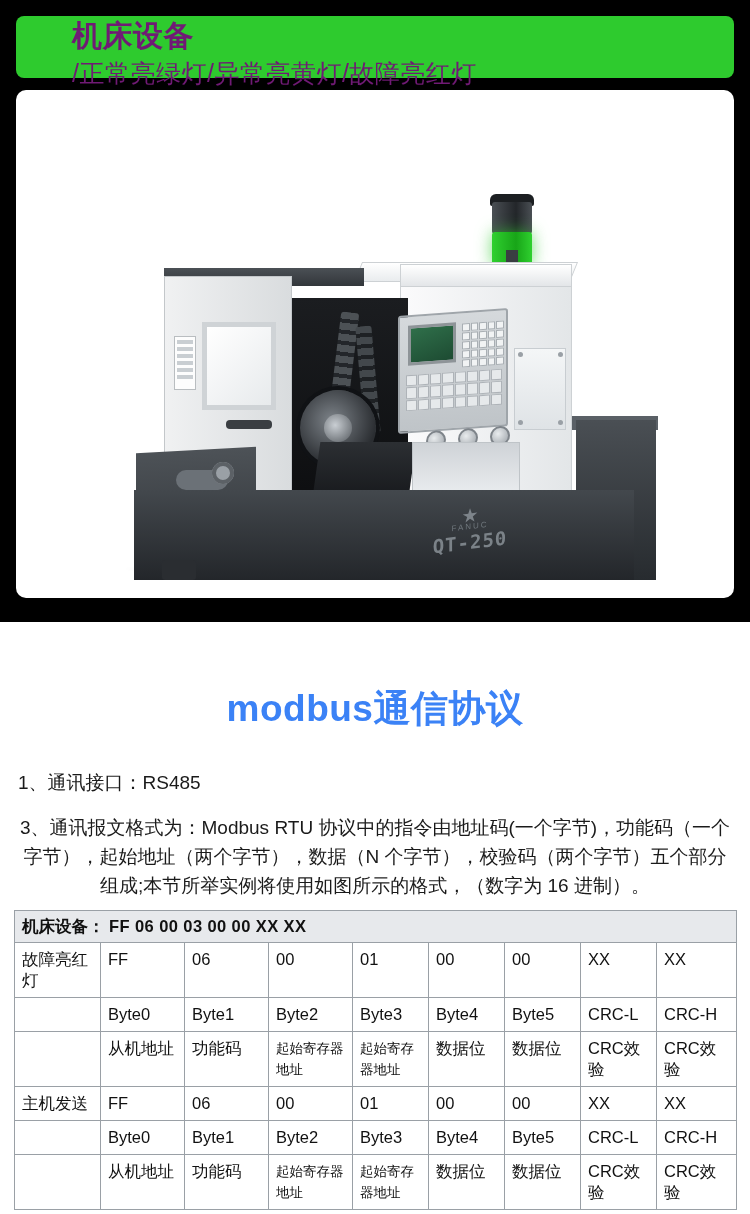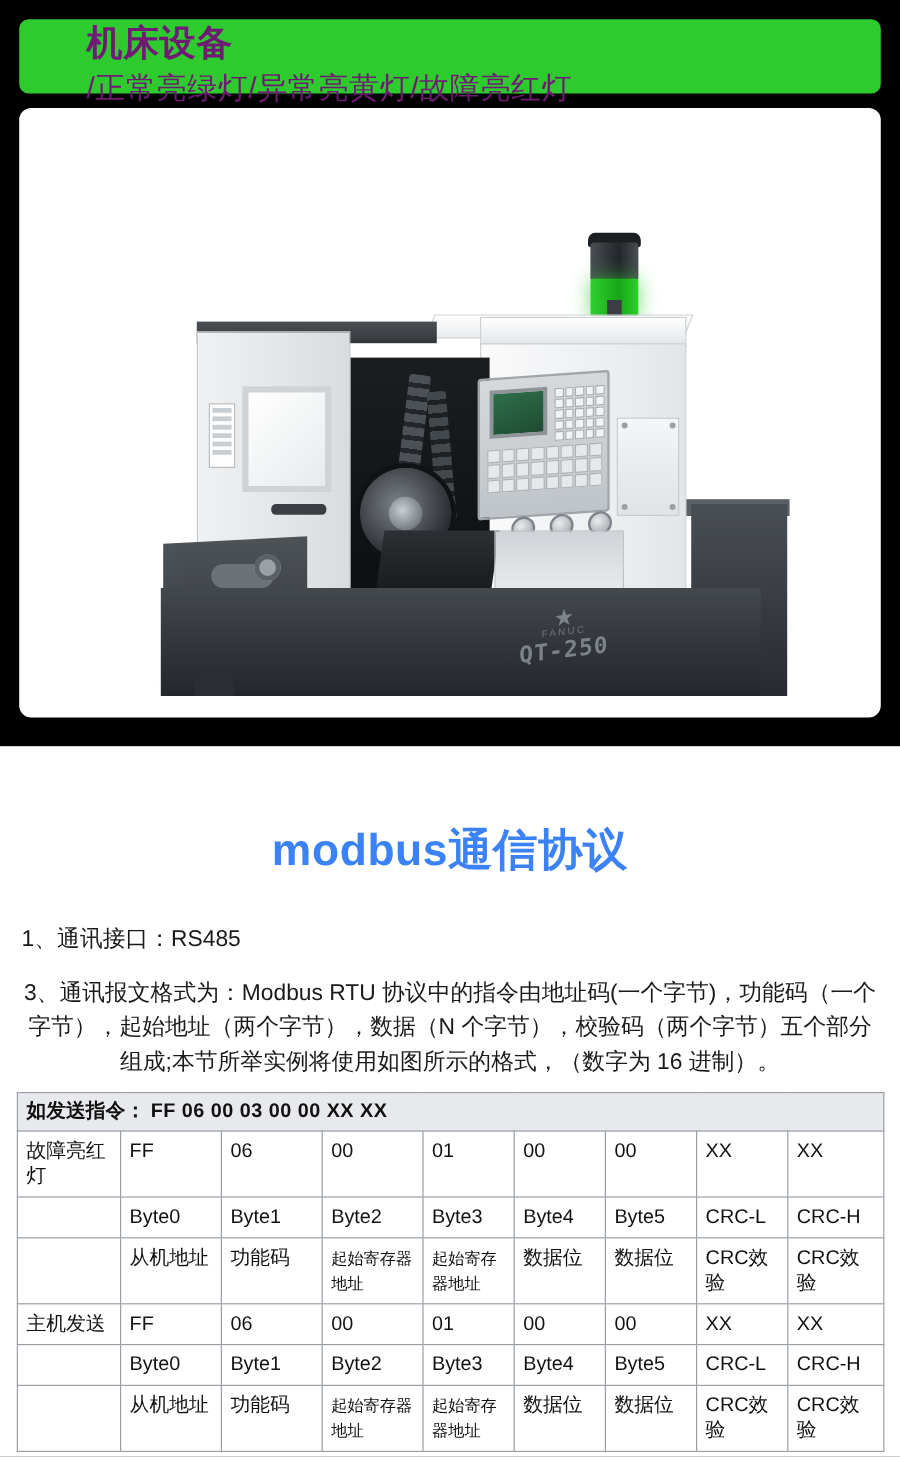--- a/index.html
+++ b/index.html
@@ -453,21 +453,21 @@
       <col class="col-e">
         <col class="col-f">
         <col class="col-g">
         <col class="col-h">
       <col style="width:80px">
     </colgroup>
 
     <tbody>
         <tr class="cmdrow">
       <td colspan="9">
-        <span class="cmd-label">如发送指令：</span>
+        <span class="cmd-label">机床设备：</span>
         <span class="cmd-value">FF 06 00 03 00 00 XX XX</span>
       </td>
     </tr>
 
     <tr>
       <td>故障亮红灯</td>
       <td>FF</td>
       <td>06</td>
       <td>00</td>
       <td>01</td>

